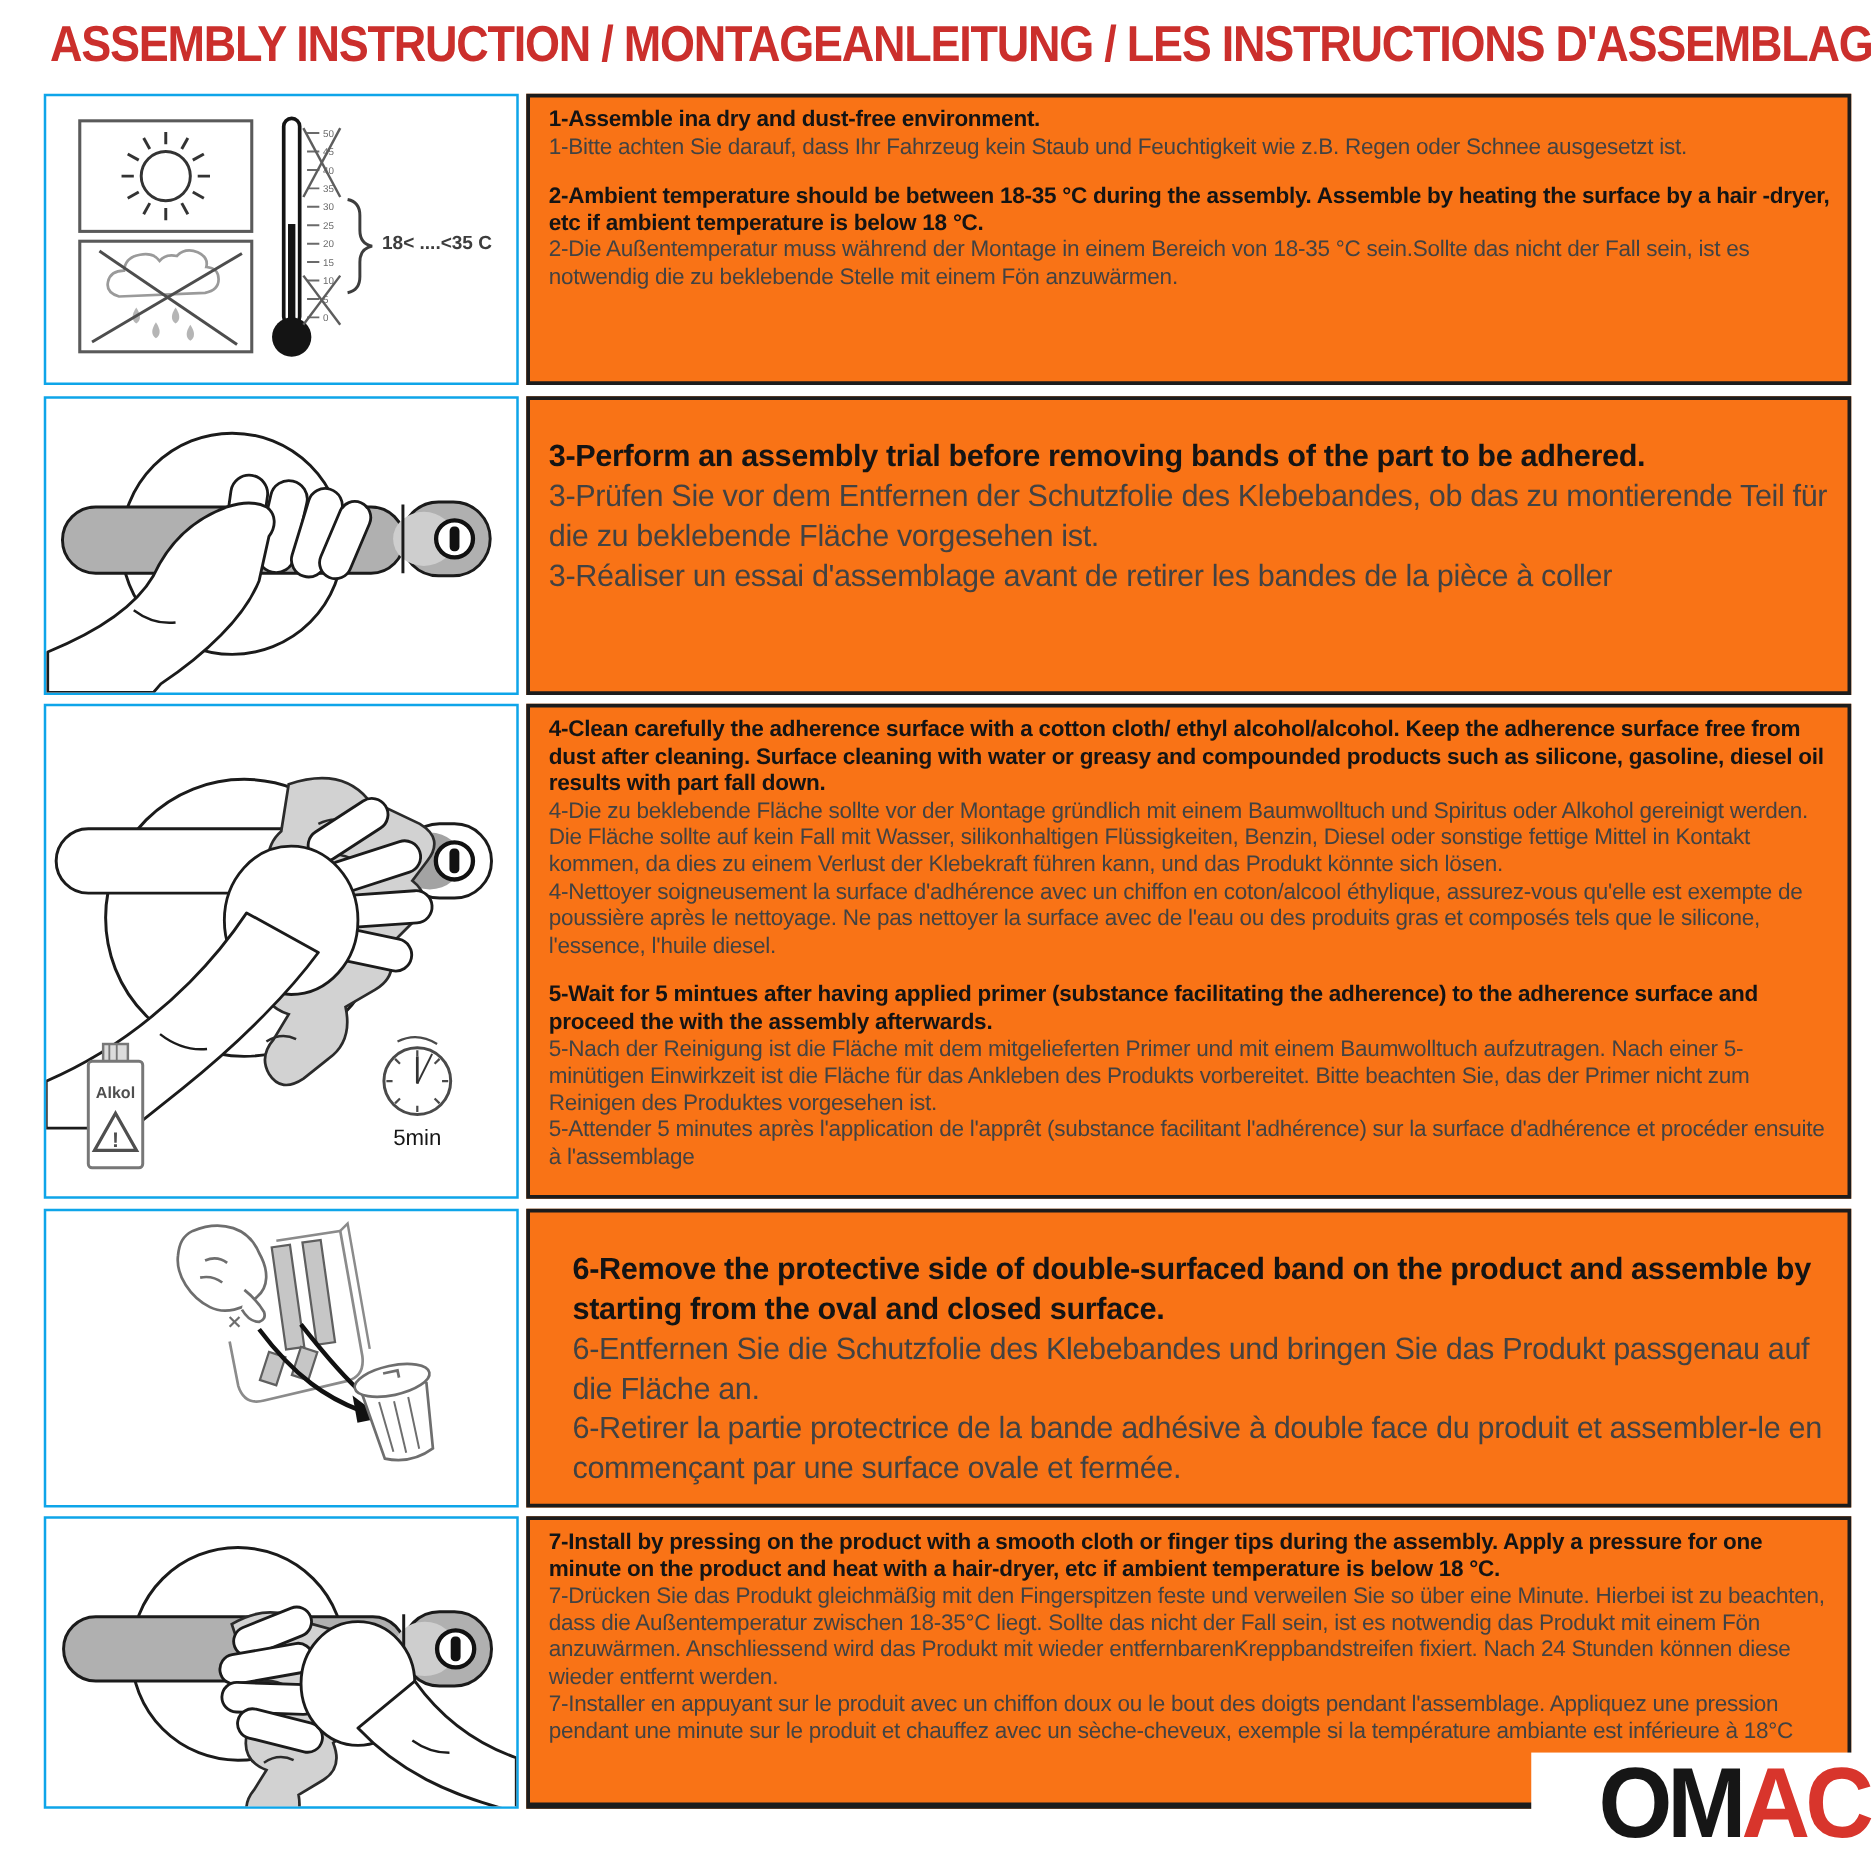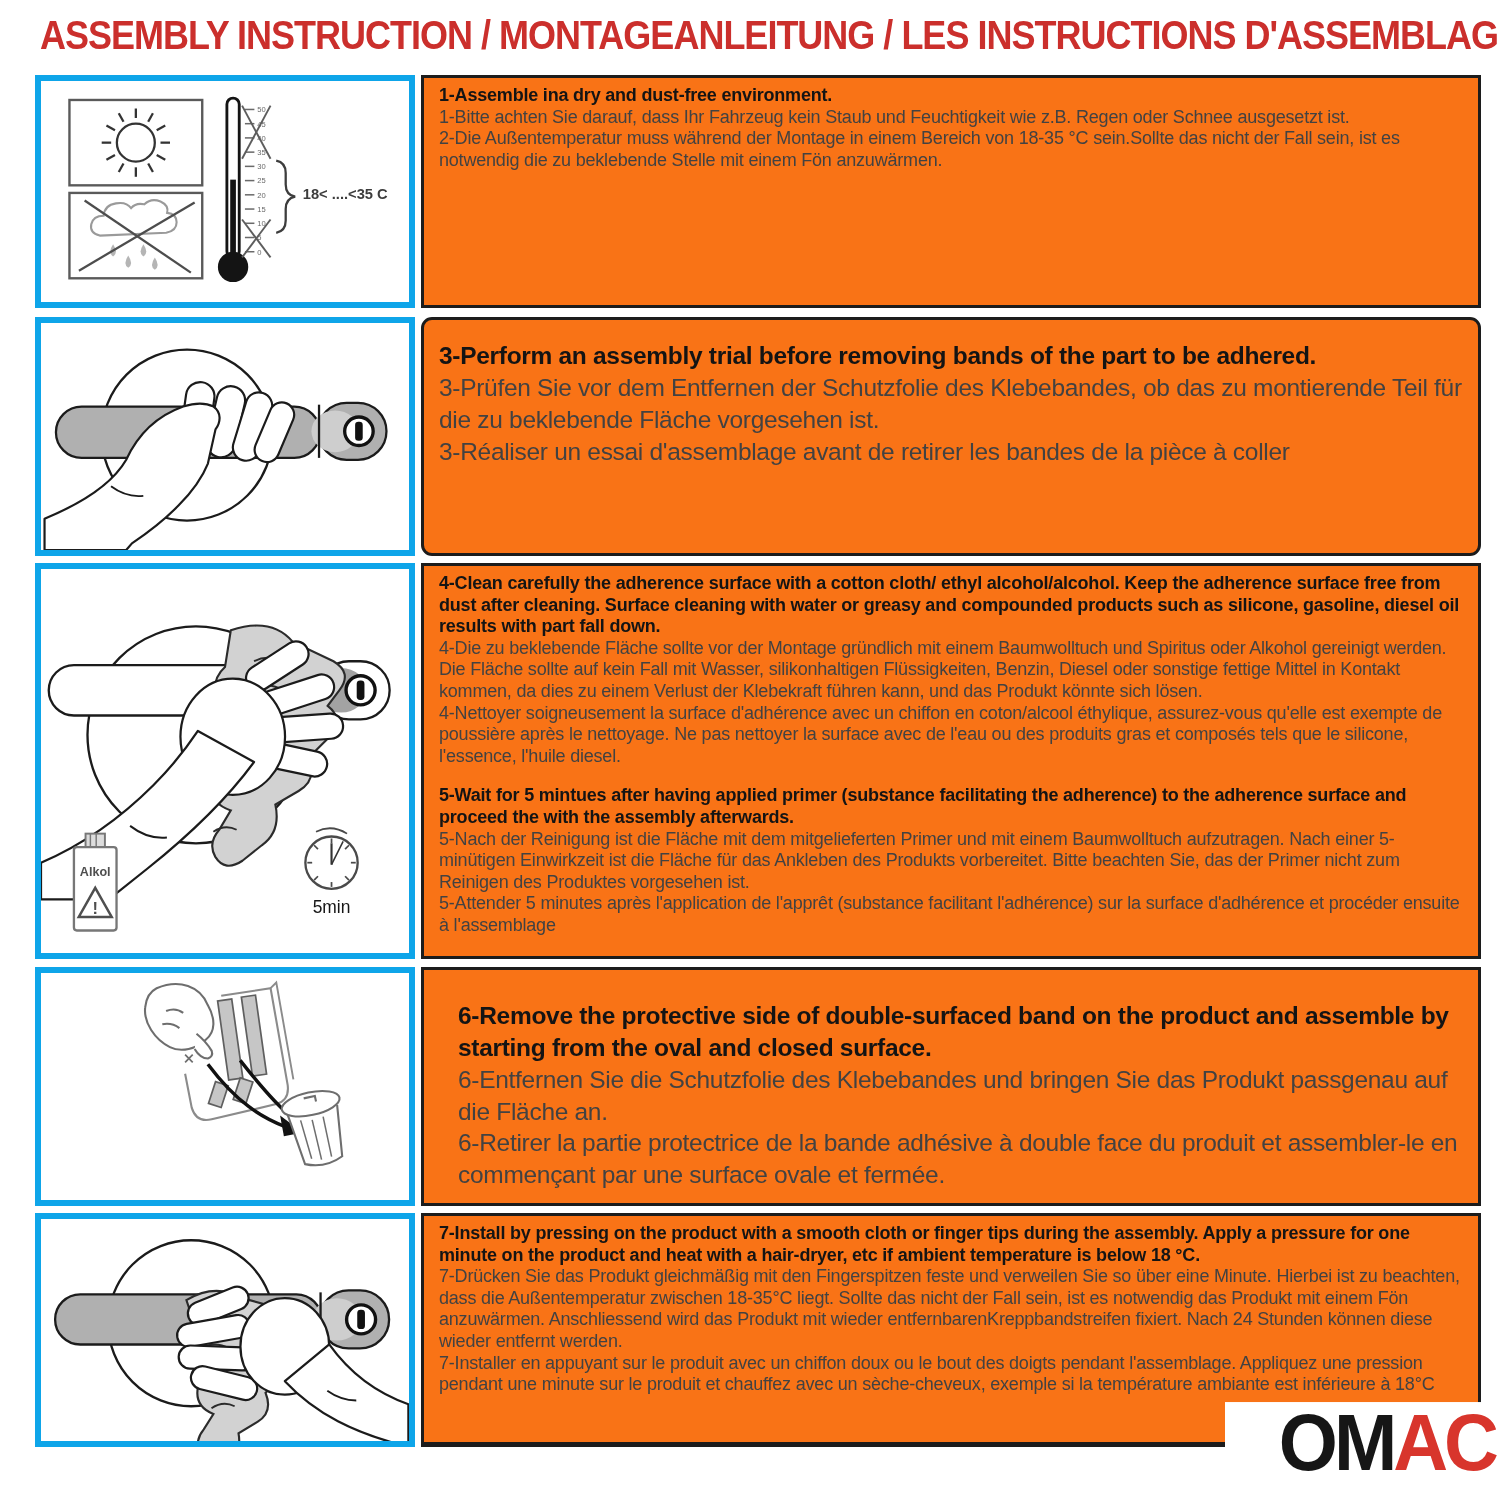--- a/index.html
+++ b/index.html
@@ -1,33 +1,33 @@
 <!DOCTYPE html>
 <html><head>
 <meta charset="utf-8">
 <style>
   html,body{margin:0;padding:0;background:#fff;}
   .page{position:relative;width:1500px;height:1500px;background:#fff;overflow:hidden;
         font-family:"Liberation Sans",sans-serif;}
   .title{position:absolute;left:40px;top:12px;width:1440px;font-size:36px;font-weight:800;
          letter-spacing:-1px;color:#cb2f2c;white-space:nowrap;transform:scaleY(1.12);
          transform-origin:left top;}
-  .illus{position:absolute;left:35px;width:380px;border:6px solid #0ea5e9;background:#fff;
+  .illus{position:absolute;left:35px;width:380px;border:2px solid #0ea5e9;background:#fff;
          box-sizing:border-box;}
   .illus svg{display:block;width:100%;height:100%;}
   .panel{position:absolute;left:421px;width:1060px;border:3px solid #1c1c1c;background:#f97316;
          box-sizing:border-box;padding:7px 14px 4px 15px;overflow:hidden;}
   .panel p{margin:0;}
   .panel.small p{font-size:18px;line-height:1.2;letter-spacing:-0.2px;}
   .panel.large p{font-size:24.5px;line-height:1.3;letter-spacing:-0.3px;}
   .panel p.b{font-weight:700;color:#141414;}
   .panel p.r{color:#424242;}
   .panel p.gap{margin-top:18px;}
   .panel.pad-mid{padding-top:30px;padding-left:34px;}
-  .panel.pad-big{padding-top:20px;border-radius:11px;}
+  .panel.pad-big{padding-top:30px;}
   .panel.thickbottom{border-bottom-width:5px;}
   .logo{position:absolute;left:1225px;top:1404px;width:270px;height:78px;background:#fff;
         display:flex;align-items:center;justify-content:flex-end;z-index:5;
         font-weight:900;font-size:76px;letter-spacing:-4px;line-height:1;
         transform:scaleY(1.05);transform-origin:center;}
   .logo .blk{color:#161616;}
   .logo .red{color:#d8352c;}
 </style>
 </head>
 <body>
@@ -106,20 +106,21 @@
             <line x1="238" y1="146" x2="208" y2="186"></line>
         </g>
         <path d="M244,84 q10,2 10,13 v12 q0,11 10,13 q-10,2 -10,13 v12 q0,11 -10,13" fill="none" stroke="#3d3d3d" stroke-width="2.4"></path>
         <text x="272" y="124" font-size="15.5" font-weight="bold" fill="#3d3d3d">18&lt; ....&lt;35 C</text>
       </g>
     </svg>
   </div>
   <div class="panel small" style="top:75px;height:233px;">
       <p class="b">1-Assemble ina dry and dust-free environment.</p>
       <p class="r">1-Bitte achten Sie darauf, dass Ihr Fahrzeug kein Staub und Feuchtigkeit wie z.B. Regen oder Schnee ausgesetzt ist.</p>
+      <p class="b gap">2-Ambient temperature should be between 18-35 °C  during the assembly. Assemble by heating the surface by a hair -dryer, etc if ambient temperature is below 18 °C.</p>
       <p class="r">2-Die Außentemperatur muss während der Montage in einem Bereich von 18-35 °C  sein.Sollte das nicht der Fall sein, ist es notwendig die zu beklebende Stelle mit einem Fön anzuwärmen.</p>
     </div>
 
   <div class="illus" style="top:317px;height:239px;">
     <svg viewBox="0 0 380 239">
       <circle cx="150" cy="118" r="90" fill="#fff" stroke="#1b1b1b" stroke-width="2.4"></circle>
       <g>
         <rect x="12" y="88" width="278" height="54" rx="27" fill="#b0b0b0" stroke="#1b1b1b" stroke-width="2.4"></rect>
         <rect x="288" y="84" width="72" height="60" rx="30" fill="#b0b0b0" stroke="#1b1b1b" stroke-width="2.4"></rect>
         <ellipse cx="306" cy="114" rx="25" ry="22" fill="#cecece"></ellipse>

